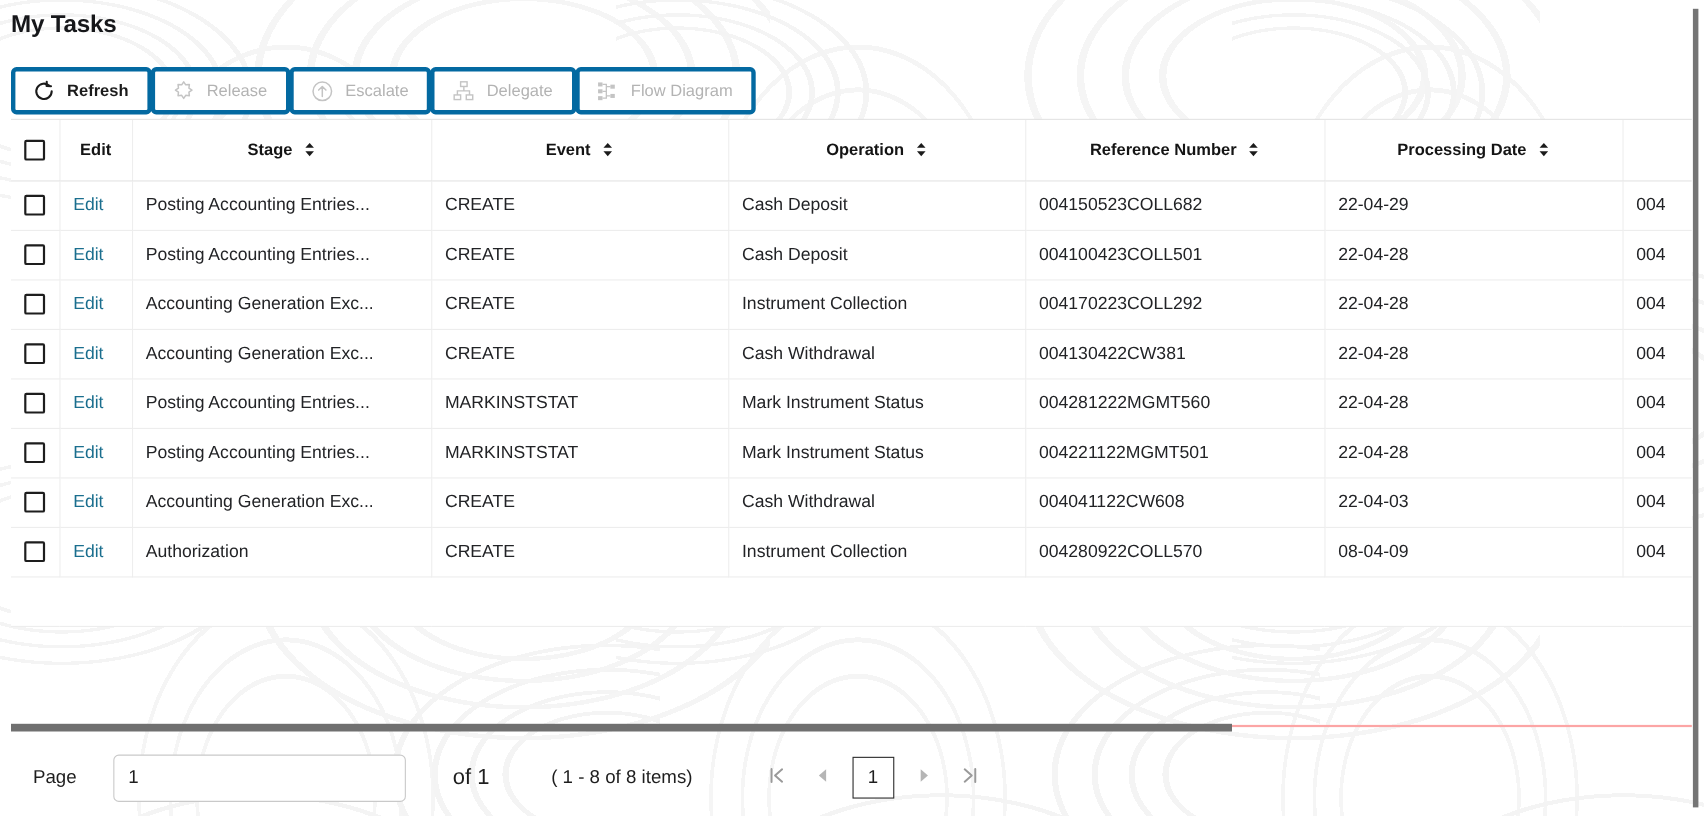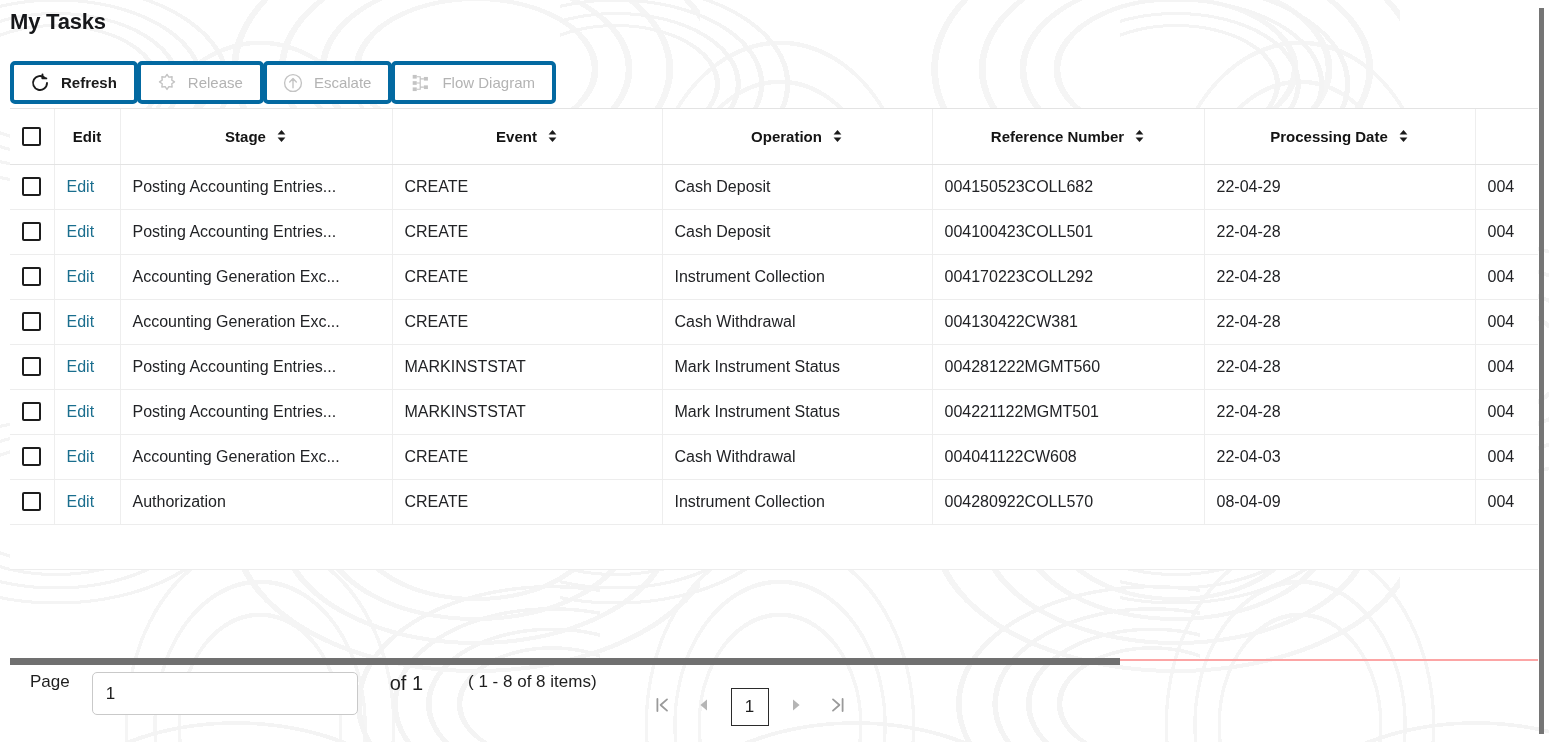--- a/index.html
+++ b/index.html
@@ -203,21 +203,22 @@
   }
 
   
   .pager {
     position: absolute;
     left: 10px;
     top: 672px;
     width: 1528px;
     height: 70px;
     display: flex;
-    gap: 4px;
+    align-items: center;
+    gap: 15px;
     font-size: 17px;
     color: #1e1e1e;
   }
   .pg-label { margin-left: 20px; margin-right: 18px; }
   .pg-input {
     width: 266px;
     height: 43px;
     border: 1px solid #c9c9c9;
     border-radius: 5px;
     background: #ffffff;
@@ -279,20 +280,31 @@
     <div class="tb-btn">
       <span class="ico">
         <svg width="22" height="22" viewBox="0 0 24 24" fill="none">
           <circle cx="12" cy="12" r="9.2" stroke="#c4c4c4" stroke-width="1.5" fill="none"></circle>
           <path d="M12 17.2 V7.4 M8.4 10.8 L12 7.2 L15.6 10.8" stroke="#c4c4c4" stroke-width="1.5" stroke-linecap="round" stroke-linejoin="round" fill="none"></path>
         </svg>
       </span>
       <span>Escalate</span>
     </div>
 
+    <div class="tb-btn">
+      <span class="ico">
+        <svg width="23" height="22" viewBox="0 0 24 24" fill="none">
+          <rect x="9" y="2.6" width="6.4" height="4.6" stroke="#c4c4c4" stroke-width="1.4" fill="none"></rect>
+          <rect x="2.6" y="15.6" width="6.4" height="4.6" stroke="#c4c4c4" stroke-width="1.4" fill="none"></rect>
+          <rect x="14.6" y="15.6" width="6.4" height="4.6" stroke="#c4c4c4" stroke-width="1.4" fill="none"></rect>
+          <path d="M12.2 7.2 V11.6 M5.8 15.6 V11.6 H17.8 V15.6" stroke="#c4c4c4" stroke-width="1.4" fill="none"></path>
+        </svg>
+      </span>
+      <span>Delegate</span>
+    </div>
 
     <div class="tb-btn">
       <span class="ico">
         <svg width="23" height="22" viewBox="0 0 24 24" fill="none">
           <rect x="2.4" y="3.2" width="4.4" height="4" fill="#c4c4c4"></rect>
           <rect x="2.4" y="10" width="4.4" height="4" fill="#c4c4c4"></rect>
           <rect x="2.4" y="16.8" width="4.4" height="4" fill="#c4c4c4"></rect>
           <rect x="14.6" y="5.4" width="4.4" height="4" fill="#c4c4c4"></rect>
           <rect x="14.6" y="14.6" width="4.4" height="4" fill="#c4c4c4"></rect>
           <path d="M6.8 5.2 H10.6 V7.4 H14.6 M6.8 12 H10.6 M6.8 18.8 H10.6 V16.6 H14.6 M10.6 7.4 V16.6" stroke="#c4c4c4" stroke-width="1.3" fill="none"></path>

